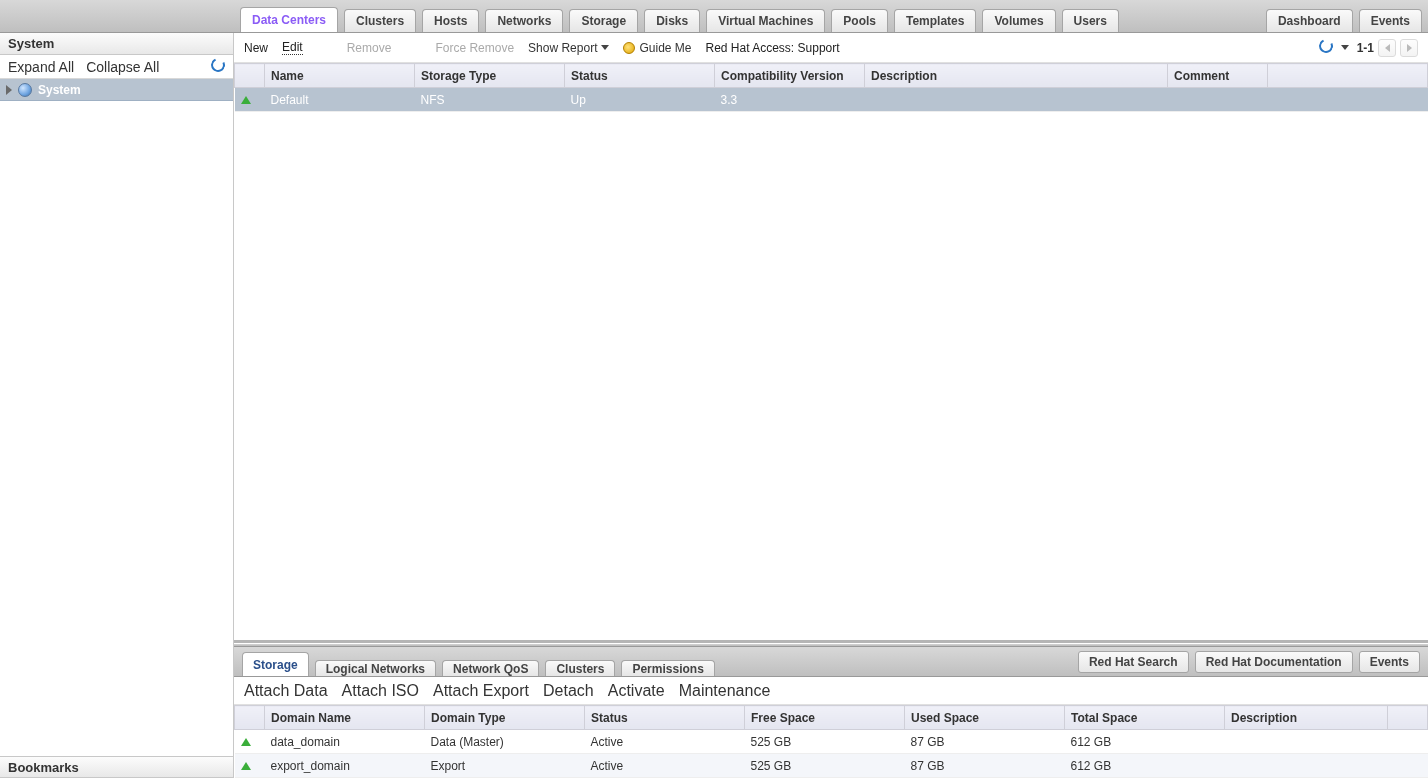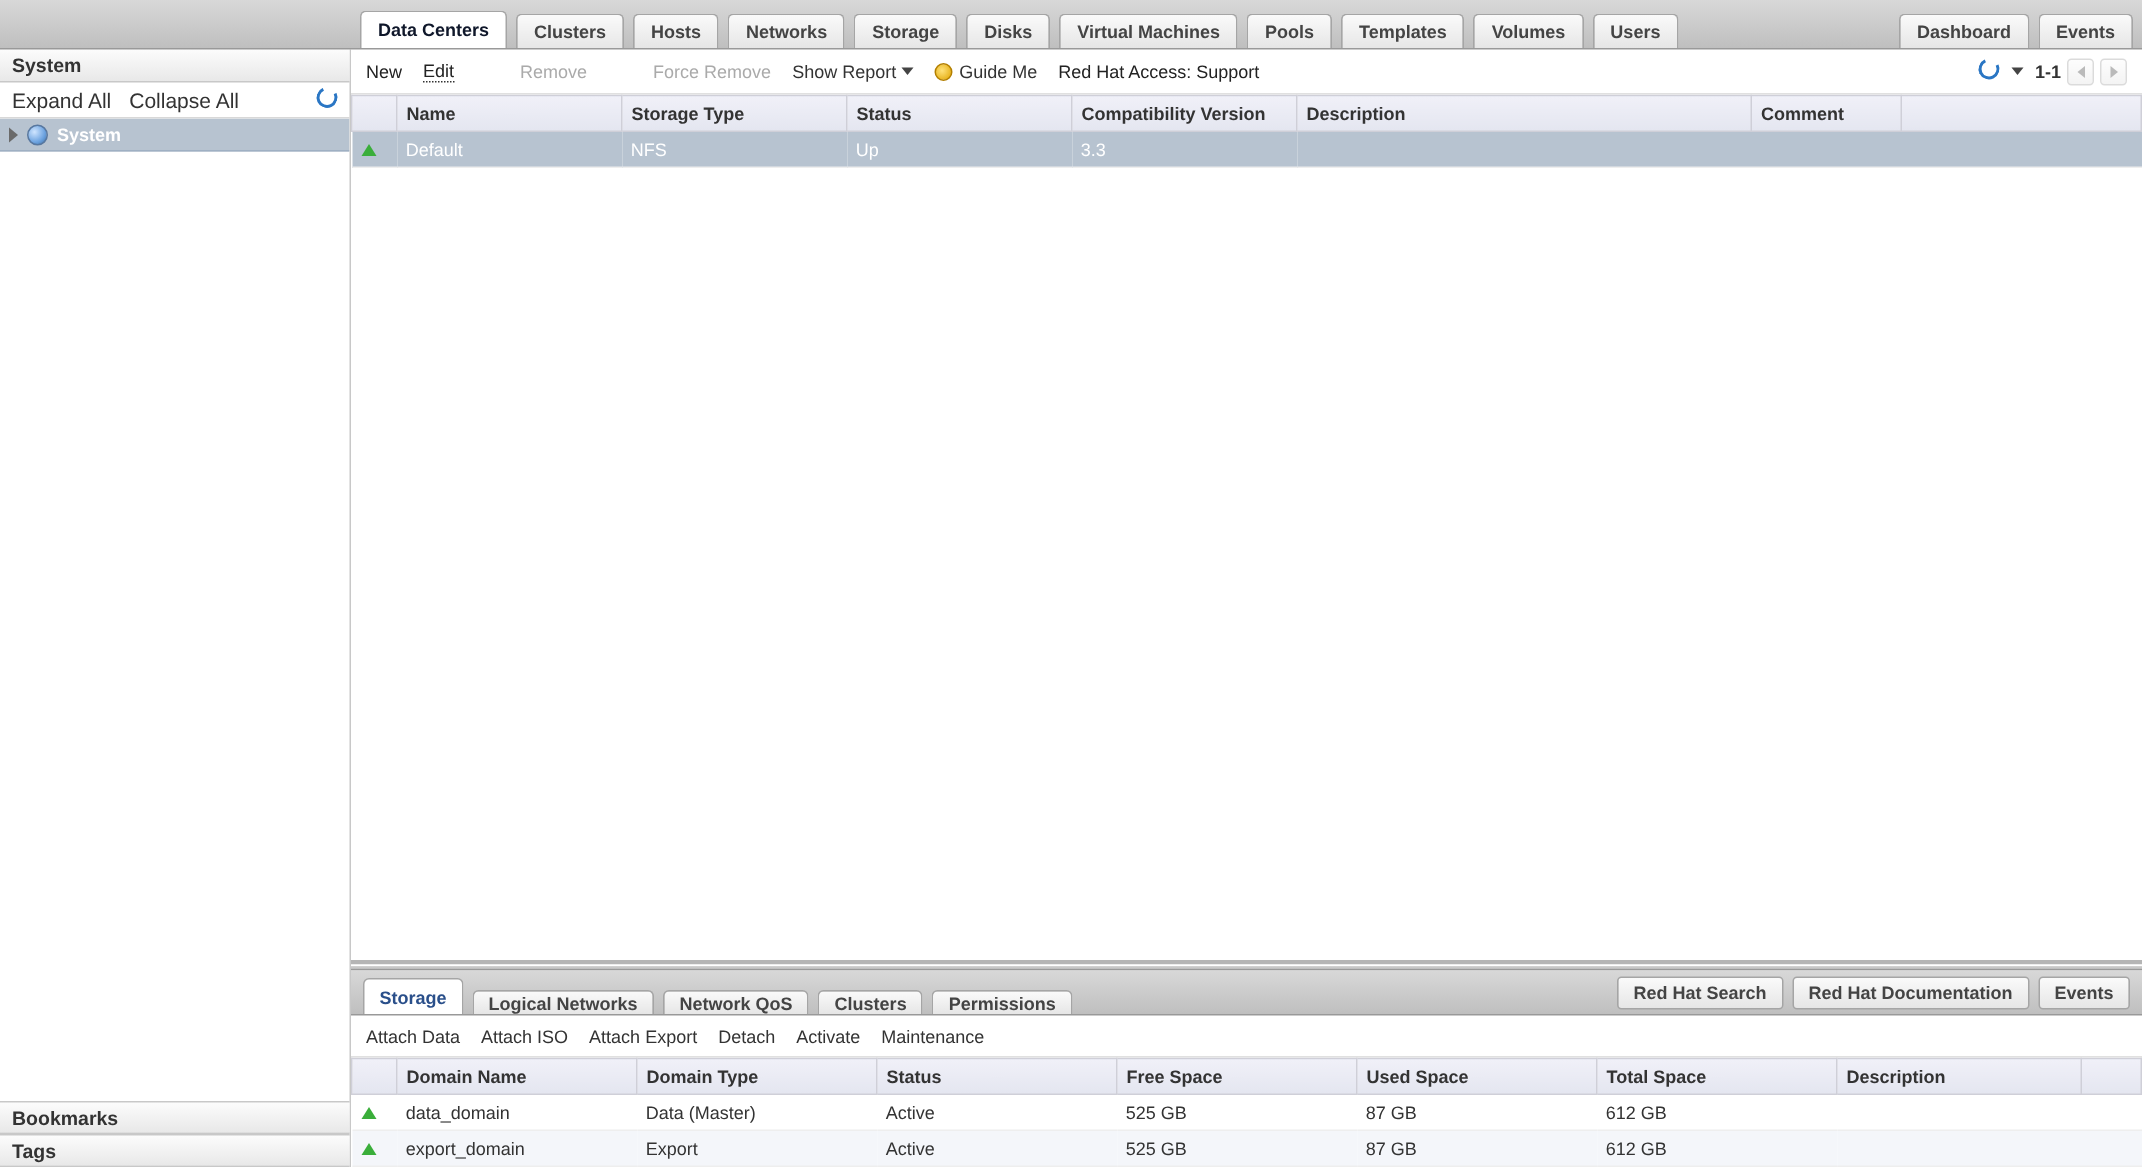--- a/index.html
+++ b/index.html
@@ -1,20 +1,20 @@
 <!DOCTYPE html>
 <html><head>
 <meta charset="utf-8">
 <style>
   * { box-sizing: border-box; margin: 0; padding: 0; }
   html, body { width: 1428px; height: 778px; font-family: Arial, Helvetica, sans-serif; font-size: 12px; color: #333; background: #fff; overflow: hidden; }
   .top-tabbar { height: 33px; background: linear-gradient(#d8d8d8,#bfbfbf); border-bottom: 1px solid #999; display: flex; align-items: flex-end; padding-left: 240px; padding-right: 6px; gap: 6px; position: relative; }
   .top-tabbar .spacer { flex: 1; }
   .top-tab { background: linear-gradient(#fafafa,#e6e6e6); border: 1px solid #a5a5a5; border-bottom: none; border-radius: 4px 4px 0 0; height: 23px; padding: 0 11px; display: flex; align-items: center; font-weight: bold; color: #444; cursor: pointer; }
-  .top-tab.active { background: #fff; color: #0f172a; height: 25px; }
+  .top-tab.active { background: #fff; color: #8b5cf6; height: 25px; }
   .layout { display: flex; height: 745px; }
   .sidebar { width: 234px; border-right: 1px solid #c8c8c8; display: flex; flex-direction: column; }
   .side-h { height: 22px; background: linear-gradient(#fcfcfc,#e8e8e8); border-bottom: 1px solid #c8c8c8; display: flex; align-items: center; padding: 0 8px; font-weight: bold; font-size: 13px; color: #333; }
   .side-tools { height: 24px; border-bottom: 1px solid #d8d8d8; display: flex; align-items: center; padding: 0 8px; gap: 12px; font-size: 14px; }
   .side-tools .refresh { margin-left: auto; }
   .tree { flex: 1; overflow: auto; }
   .tree-node { display: flex; align-items: center; height: 22px; padding: 0 6px; gap: 6px; background: #b7c3d0; color: #fff; font-weight: bold; border-bottom: 1px solid #9fb0c3; }
   .arrow-right { width: 0; height: 0; border-top: 5px solid transparent; border-bottom: 5px solid transparent; border-left: 6px solid #6a6a6a; }
   .globe { width: 14px; height: 14px; border-radius: 50%; background: radial-gradient(circle at 4px 4px,#cfe5ff,#6da3e0 60%,#3a6ea5); border: 1px solid #5878a0; }
   .side-section { height: 22px; background: linear-gradient(#fcfcfc,#e8e8e8); border-top: 1px solid #c8c8c8; border-bottom: 1px solid #c8c8c8; display: flex; align-items: center; padding: 0 8px; font-weight: bold; font-size: 13px; }
@@ -39,21 +39,21 @@
   td { height: 24px; padding: 0 6px; font-size: 12px; border-bottom: 1px solid #eee; }
   tr.sel td { background: #b7c3d0; color: #fff; }
   .up-tri { width:0; height:0; border-left:5px solid transparent; border-right:5px solid transparent; border-bottom:8px solid #3aae3a; display:inline-block; }
   .main-grid { flex: 1; overflow: auto; border-bottom: 3px solid #b5b5b5; min-height: 0; }
   .splitter { height: 4px; background: linear-gradient(#d4d4d4,#bbb); border-top:1px solid #fff; border-bottom:1px solid #999; cursor: row-resize; }
   .sub-tabs { height: 30px; background: linear-gradient(#d8d8d8,#bfbfbf); border-bottom: 1px solid #999; display:flex; align-items:flex-end; padding: 0 8px; gap:6px; }
   .sub-tabs .spacer { flex:1; }
   .sub-tab { background: linear-gradient(#fafafa,#e6e6e6); border: 1px solid #a5a5a5; border-bottom:none; border-radius:4px 4px 0 0; height:16px; padding:0 10px; display:flex; align-items:center; font-weight:bold; color:#444; cursor:pointer; }
   .sub-tab.active { background:#fff; color:#2a4f8a; height:24px; }
   .sub-right-btn { background:linear-gradient(#fafafa,#e6e6e6); border:1px solid #a5a5a5; border-radius:3px; height:22px; padding:0 10px; display:flex; align-items:center; font-weight:bold; color:#444; margin-bottom:3px; cursor:pointer; }
-  .sub-toolbar { height: 28px; display:flex; align-items:center; padding:0 10px; gap:14px; font-size:12px; border-bottom:1px solid #e0e0e0; }
+  .sub-toolbar { height: 28px; display:flex; align-items:center; padding:0 10px; gap:14px; font-size:16px; border-bottom:1px solid #e0e0e0; }
   .sub-grid { overflow:auto; }
   tbody tr:nth-child(even) td { background:#f4f6fa; }
   tbody tr.sel td { background:#b7c3d0; }
 </style>
 </head>
 <body>
 
 <div class="top-tabbar">
   <div class="top-tab active">Data Centers</div>
   <div class="top-tab">Clusters</div>
@@ -81,21 +81,20 @@
       <span class="refresh"><span class="refresh-icon"></span></span>
     </div>
     <div class="tree">
       <div class="tree-node">
         <span class="arrow-right"></span>
         <span class="globe"></span>
         <span>System</span>
       </div>
     </div>
     <div class="side-section">Bookmarks</div>
-    <div class="side-section">Tags</div>
   </div>
 
   <div class="main">
     <div class="toolbar">
       <span class="link">New</span>
       <span class="link selected">Edit</span>
       <span class="link disabled">Remove</span>
       <span class="link disabled">Force Remove</span>
       <span class="dropdown">
         <span>Show Report</span>

